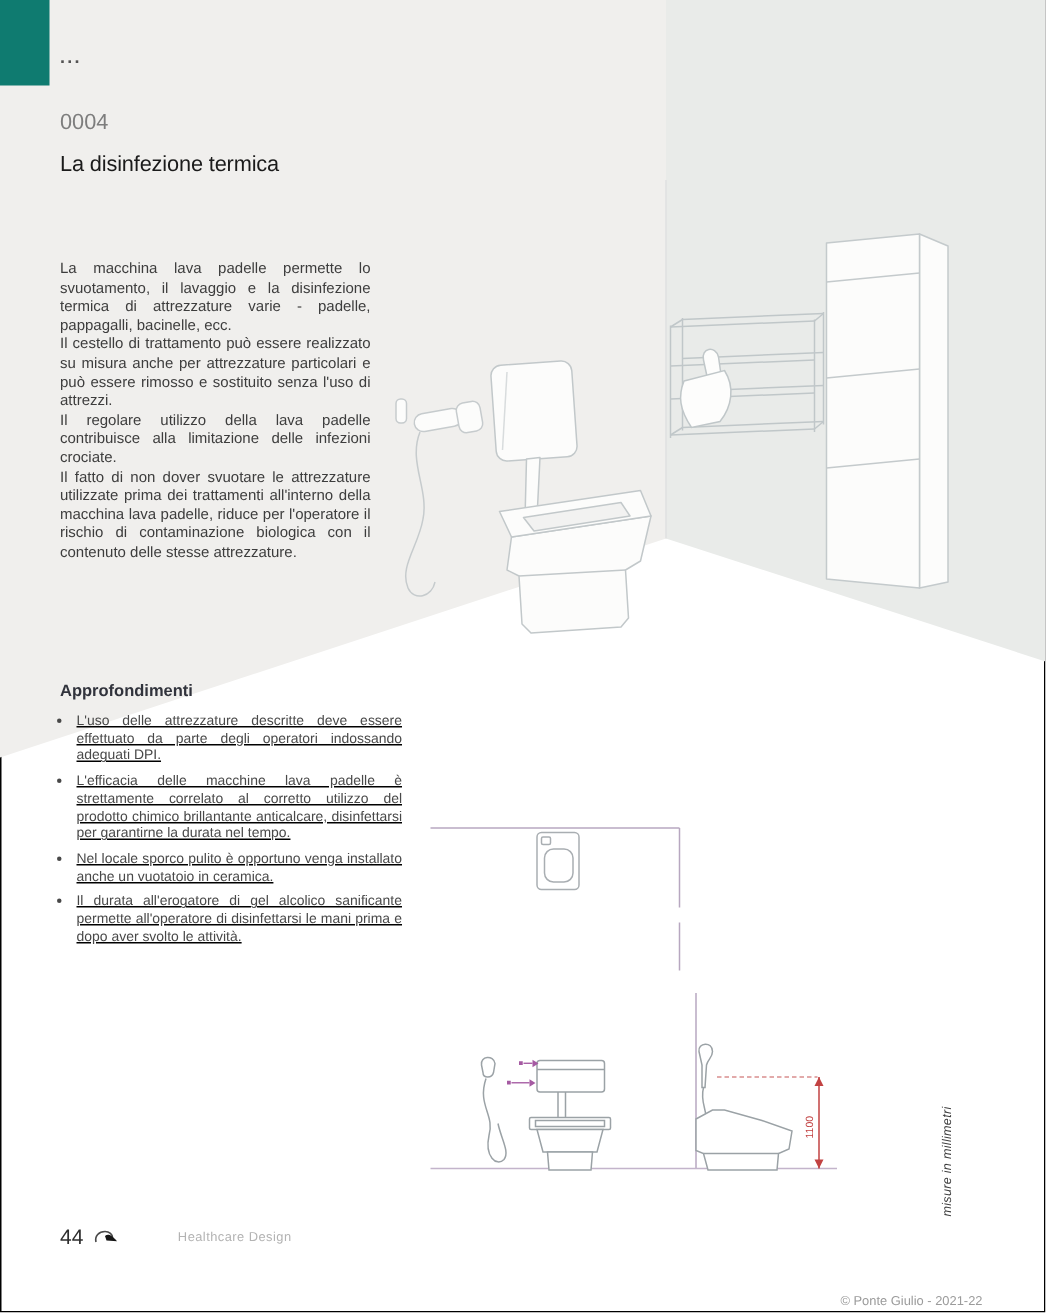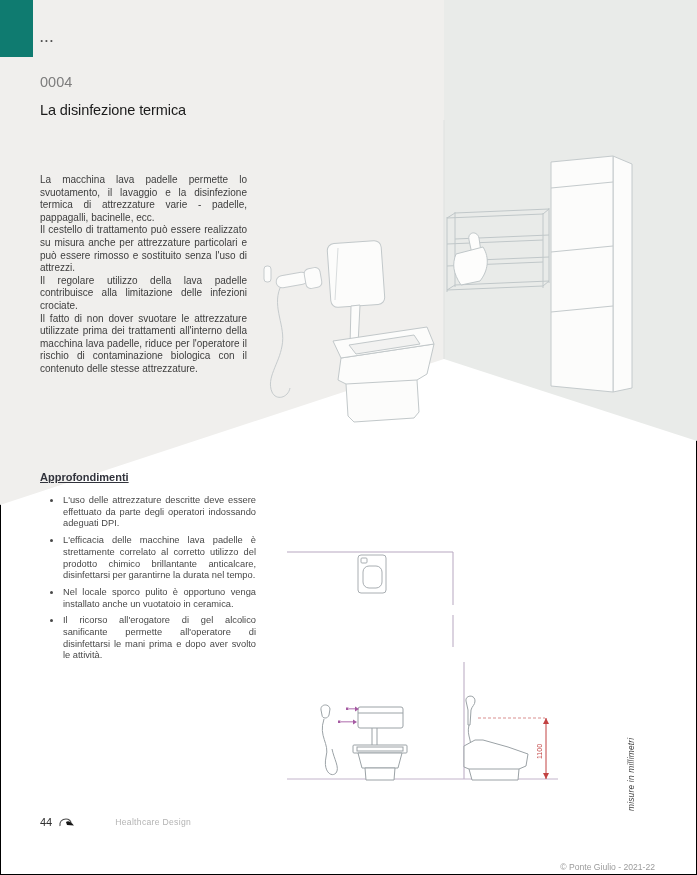--- a/index.html
+++ b/index.html
@@ -12,33 +12,33 @@
   }
   svg{display:block;}
   .backdrop{position:absolute;left:0;top:0;}
   .teal-block{position:absolute;left:0;top:0;width:33px;height:57px;}
   .ellipsis{position:absolute;left:40px;top:31px;font-size:12px;font-weight:bold;color:#535353;letter-spacing:1.5px;}
   .code{position:absolute;left:40px;top:74px;font-size:14.5px;color:#7d7d7d;}
   .title{position:absolute;left:40px;top:101px;margin:0;font-size:14.5px;line-height:18px;font-weight:normal;color:#1b1b1b;letter-spacing:-0.1px;}
   .body-copy{position:absolute;left:40px;top:163px;width:207px;font-size:10px;line-height:12.6px;color:#3d3d3d;text-align:justify;margin-top:11px;}
   .body-copy p{margin:0;}
   .insights{position:absolute;left:40px;top:455px;width:228px;}
-  .insights h2{margin:16px 0 8px 0;font-size:11px;color:#31333c;font-weight:bold;text-decoration:underline;}
-  .insights ul{margin:12px;padding-left:10px;list-style:disc outside;}
+  .insights h2{margin:0 0 8px 0;font-size:11px;color:#31333c;font-weight:bold;}
+  .insights ul{margin:0;padding-left:10px;list-style:disc outside;text-decoration:underline;}
   .insights li{font-size:9.3px;line-height:11.7px;color:#484848;margin-bottom:5px;padding-left:1px;text-align:justify;}
   .main-illustration{position:absolute;left:250px;top:140px;}
   .tech-drawing{position:absolute;left:280px;top:535px;}
   .side-caption{
     position:absolute;left:626px;top:699px;height:112px;
     writing-mode:vertical-rl;transform:rotate(180deg);
     font-size:8.4px;font-style:italic;color:#3c3c3c;letter-spacing:0.2px;
   }
   .footer{position:absolute;left:0;right:0;top:816px;height:16px;}
   .footer-left{position:absolute;left:40px;top:0;display:flex;align-items:center;gap:6px;}
-  .page-number{font-size:11px;color:#2e2e2e;}
+  .page-number{font-size:14px;color:#2e2e2e;}
   .brand-name{font-size:8.6px;color:#b3b3b3;letter-spacing:0.3px;padding-left:33px;}
   .copyright{position:absolute;right:42px;top:2px;font-size:8.6px;color:#9b9b9b;margin-top:44px;}
 </style>
 </head>
 <body>
 
 <div class="page">
 
   <svg class="backdrop" width="697" height="875" viewBox="0 0 697 875">
     <polygon points="0,0 444,0 444,359 0,505" fill="#f0efed"></polygon>
@@ -59,21 +59,21 @@
     <p>Il regolare utilizzo della lava padelle contribuisce alla limitazione delle infezioni crociate.</p>
     <p>Il fatto di non dover svuotare le attrezzature utilizzate prima dei trattamenti all'interno della macchina lava padelle, riduce per l'operatore il rischio di contaminazione biologica con il contenuto delle stesse attrezzature.</p>
   </div>
 
   <div class="insights">
     <h2>Approfondimenti</h2>
     <ul>
       <li>L'uso delle attrezzature descritte deve essere effettuato da parte degli operatori indossando adeguati DPI.</li>
       <li>L'efficacia delle macchine lava padelle è strettamente correlato al corretto utilizzo del prodotto chimico brillantante anticalcare, disinfettarsi per garantirne la durata nel tempo.</li>
       <li>Nel locale sporco pulito è opportuno venga installato anche un vuotatoio in ceramica.</li>
-      <li>Il ricorso all'erogatore di gel alcolico sanificante permette all'operatore di disinfettarsi le mani prima e dopo aver svolto le attività.</li>
+      <li>Il durata all'erogatore di gel alcolico sanificante permette all'operatore di disinfettarsi le mani prima e dopo aver svolto le attività.</li>
     </ul>
   </div>
 
   <svg class="main-illustration" width="410" height="300" viewBox="0 0 410 300">
 
     <g stroke="#c4cacc" fill="#fcfcfb" stroke-width="1" stroke-linejoin="round">
       <polygon points="363,16 382,24 382,248 363,252"></polygon>
       <polygon points="301,22 363,16 363,252 301,246"></polygon>
       <line x1="301" y1="48" x2="363" y2="42"></line>
       <line x1="301" y1="112" x2="363" y2="106"></line>

